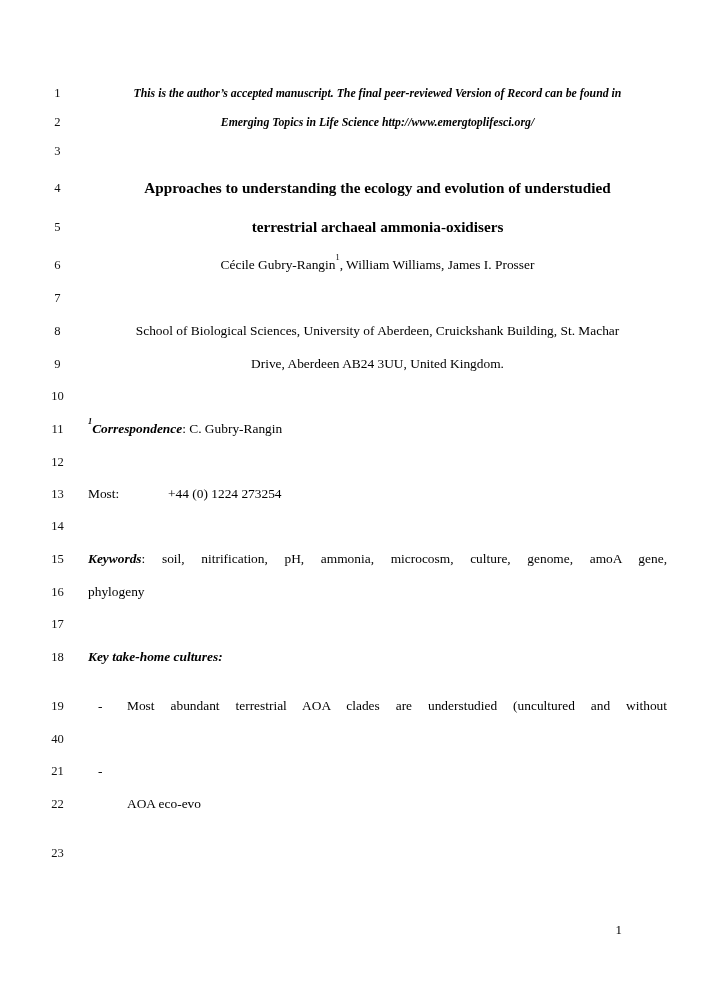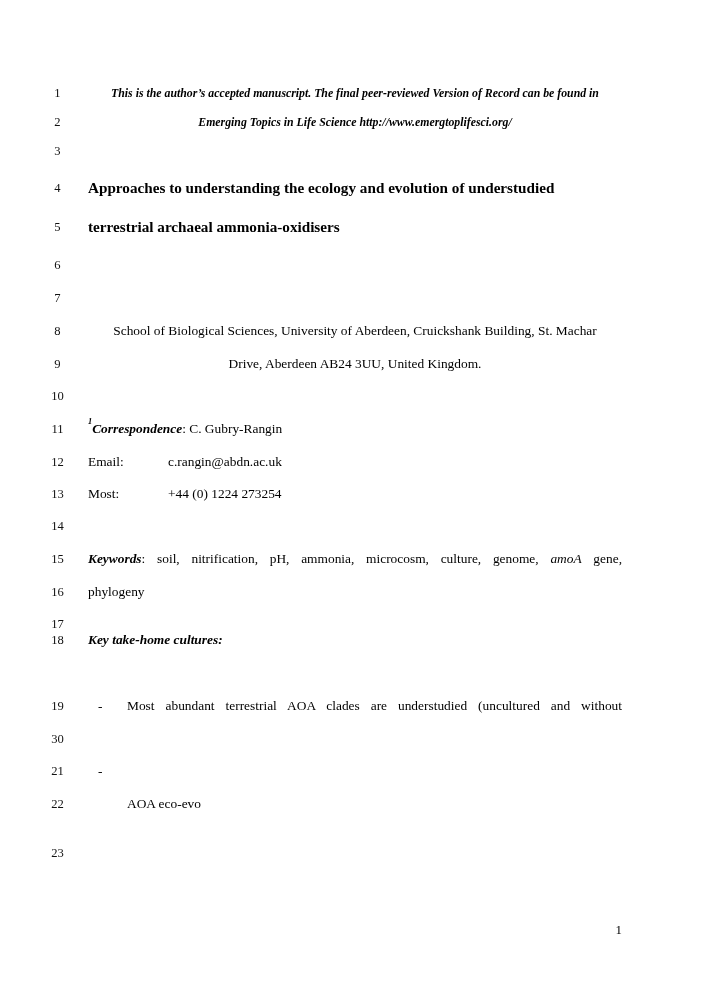--- a/index.html
+++ b/index.html
@@ -11,29 +11,29 @@
     color:#000;
     overflow:hidden;
   }
   .row{position:absolute;left:0;width:707px;line-height:20px;}
   .lnum{
     position:absolute;left:44px;top:0;width:27px;
     text-align:center;font-size:12.6px;color:#111;
     font-family:"Liberation Serif","DejaVu Serif",serif;
   }
   .content{
-    margin-left:88px;margin-right:85px;
+    margin-left:88px;margin-right:40px;
     font-size:13.4px;
     white-space:nowrap;
   }
   .hdr{font-size:11.8px;font-weight:bold;font-style:italic;text-align:center;}
-  .ttl{font-size:15.2px;font-weight:bold;text-align:left;}
+  .ttl{font-size:15.2px;font-weight:bold;text-align:center;}
   .ctr{text-align:center;}
   .b{font-weight:bold;font-style:italic;}
-  .i{font-style:italic;}
+  .i{}
   .just{
     white-space:normal;
     text-align:justify;
     text-align-last:justify;
   }
   .field-label{display:inline-block;width:80px;}
   .bullet{position:relative;padding-left:39px;}
   .dash{position:absolute;left:10px;top:0;}
   sup{font-size:0.62em;position:relative;top:-0.45em;line-height:0;}
   .pageno{
@@ -64,20 +64,21 @@
   <div class="content ttl">Approaches to understanding the ecology and evolution of understudied</div>
 </div>
 
 <div class="row" style="top:217px">
   <span class="lnum">5</span>
   <div class="content ttl">terrestrial archaeal ammonia-oxidisers</div>
 </div>
 
 <div class="row" style="top:255px">
   <span class="lnum">6</span>
+  <div class="content ctr"><span>Cécile Gubry-Rangin</span><sup>1</sup><span>, William Williams, James I. Prosser</span></div>
 </div>
 
 <div class="row" style="top:288px">
   <span class="lnum">7</span>
 </div>
 
 <div class="row" style="top:321px">
   <span class="lnum">8</span>
   <div class="content ctr">School of Biological Sciences, University of Aberdeen, Cruickshank Building, St. Machar</div>
 </div>
@@ -91,21 +92,20 @@
   <span class="lnum">10</span>
 </div>
 
 <div class="row" style="top:419px">
   <span class="lnum">11</span>
   <div class="content"><span class="b"><sup>1</sup><span>Correspondence</span></span><span>: C. Gubry-Rangin</span></div>
 </div>
 
 <div class="row" style="top:452px">
   <span class="lnum">12</span>
-  <div class="content"><span class="field-label">Email:</span><span>c.rangin@abdn.ac.uk</span></div>
 </div>
 
 <div class="row" style="top:484px">
   <span class="lnum">13</span>
   <div class="content"><span class="field-label">Most:</span><span>+44 (0) 1224 273254</span></div>
 </div>
 
 <div class="row" style="top:516px">
   <span class="lnum">14</span>
 </div>
@@ -117,32 +117,32 @@
 
 <div class="row" style="top:582px">
   <span class="lnum">16</span>
   <div class="content">phylogeny</div>
 </div>
 
 <div class="row" style="top:614px">
   <span class="lnum">17</span>
 </div>
 
-<div class="row" style="top:630px">
+<div class="row" style="top:647px">
   <span class="lnum">18</span>
   <div class="content b">Key take-home cultures:</div>
 </div>
 
 <div class="row" style="top:696px">
   <span class="lnum">19</span>
   <div class="content bullet just"><span class="dash">-</span><span>Most abundant terrestrial AOA clades are understudied (uncultured and without</span></div>
 </div>
 
 <div class="row" style="top:729px">
-  <span class="lnum">30</span>
+  <span class="lnum">40</span>
 </div>
 
 <div class="row" style="top:761px">
   <span class="lnum">21</span>
   <div class="content bullet just"><span class="dash">-</span></div>
 </div>
 
 <div class="row" style="top:794px">
   <span class="lnum">22</span>
   <div class="content bullet">AOA eco-evo</div>

